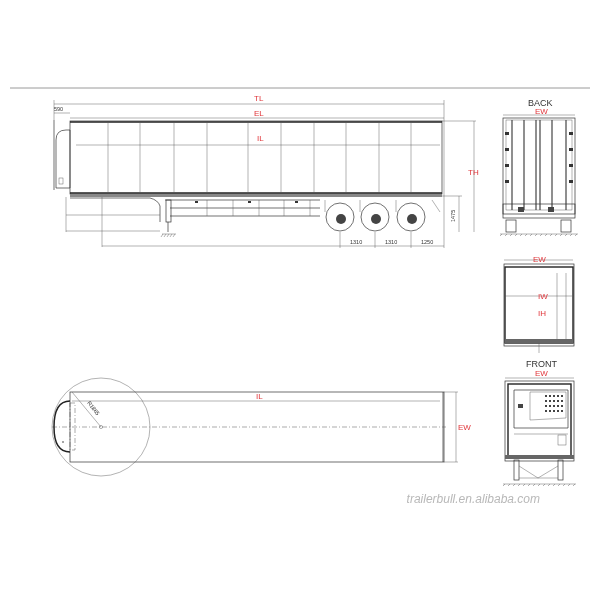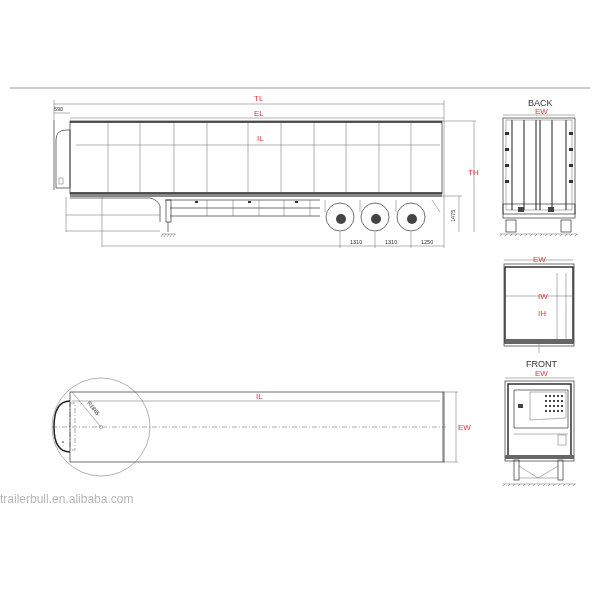--- a/index.html
+++ b/index.html
@@ -7,22 +7,22 @@
          font-family:"Liberation Sans", sans-serif; }
   svg { position:absolute; left:0; top:0; }
   .lbl { font-family:"Liberation Sans", sans-serif; }
   .red { fill:#e0353a; font-size:8px; }
   .blk { fill:#333333; font-size:9px; }
   .dim { fill:#333333; font-size:5.5px; }
   .ln  { stroke:#333333; fill:none; stroke-width:0.7; }
   .thin{ stroke:#555555; fill:none; stroke-width:0.45; }
   .thk { stroke:#222222; fill:none; stroke-width:1.4; }
   .dash{ stroke:#555555; fill:none; stroke-width:0.5; stroke-dasharray:5 2 1 2; }
-  .watermark { position:absolute; left:0; width:540px; top:492px; text-align:left;
-               font-size:12px; color:#b8b8b8; }
+  .watermark { position:absolute; left:0; width:540px; top:492px; text-align:right;
+               font-size:12px; color:#b8b8b8;font-style:italic; }
 </style>
 </head>
 <body>
 
 <svg width="600" height="600" viewBox="0 0 600 600">
   <defs>
     <marker id="arr" markerWidth="4" markerHeight="4" refX="2" refY="2" orient="auto">
       <path d="M0,0 L4,2 L0,4 z" fill="#333"></path>
     </marker>
   </defs>

